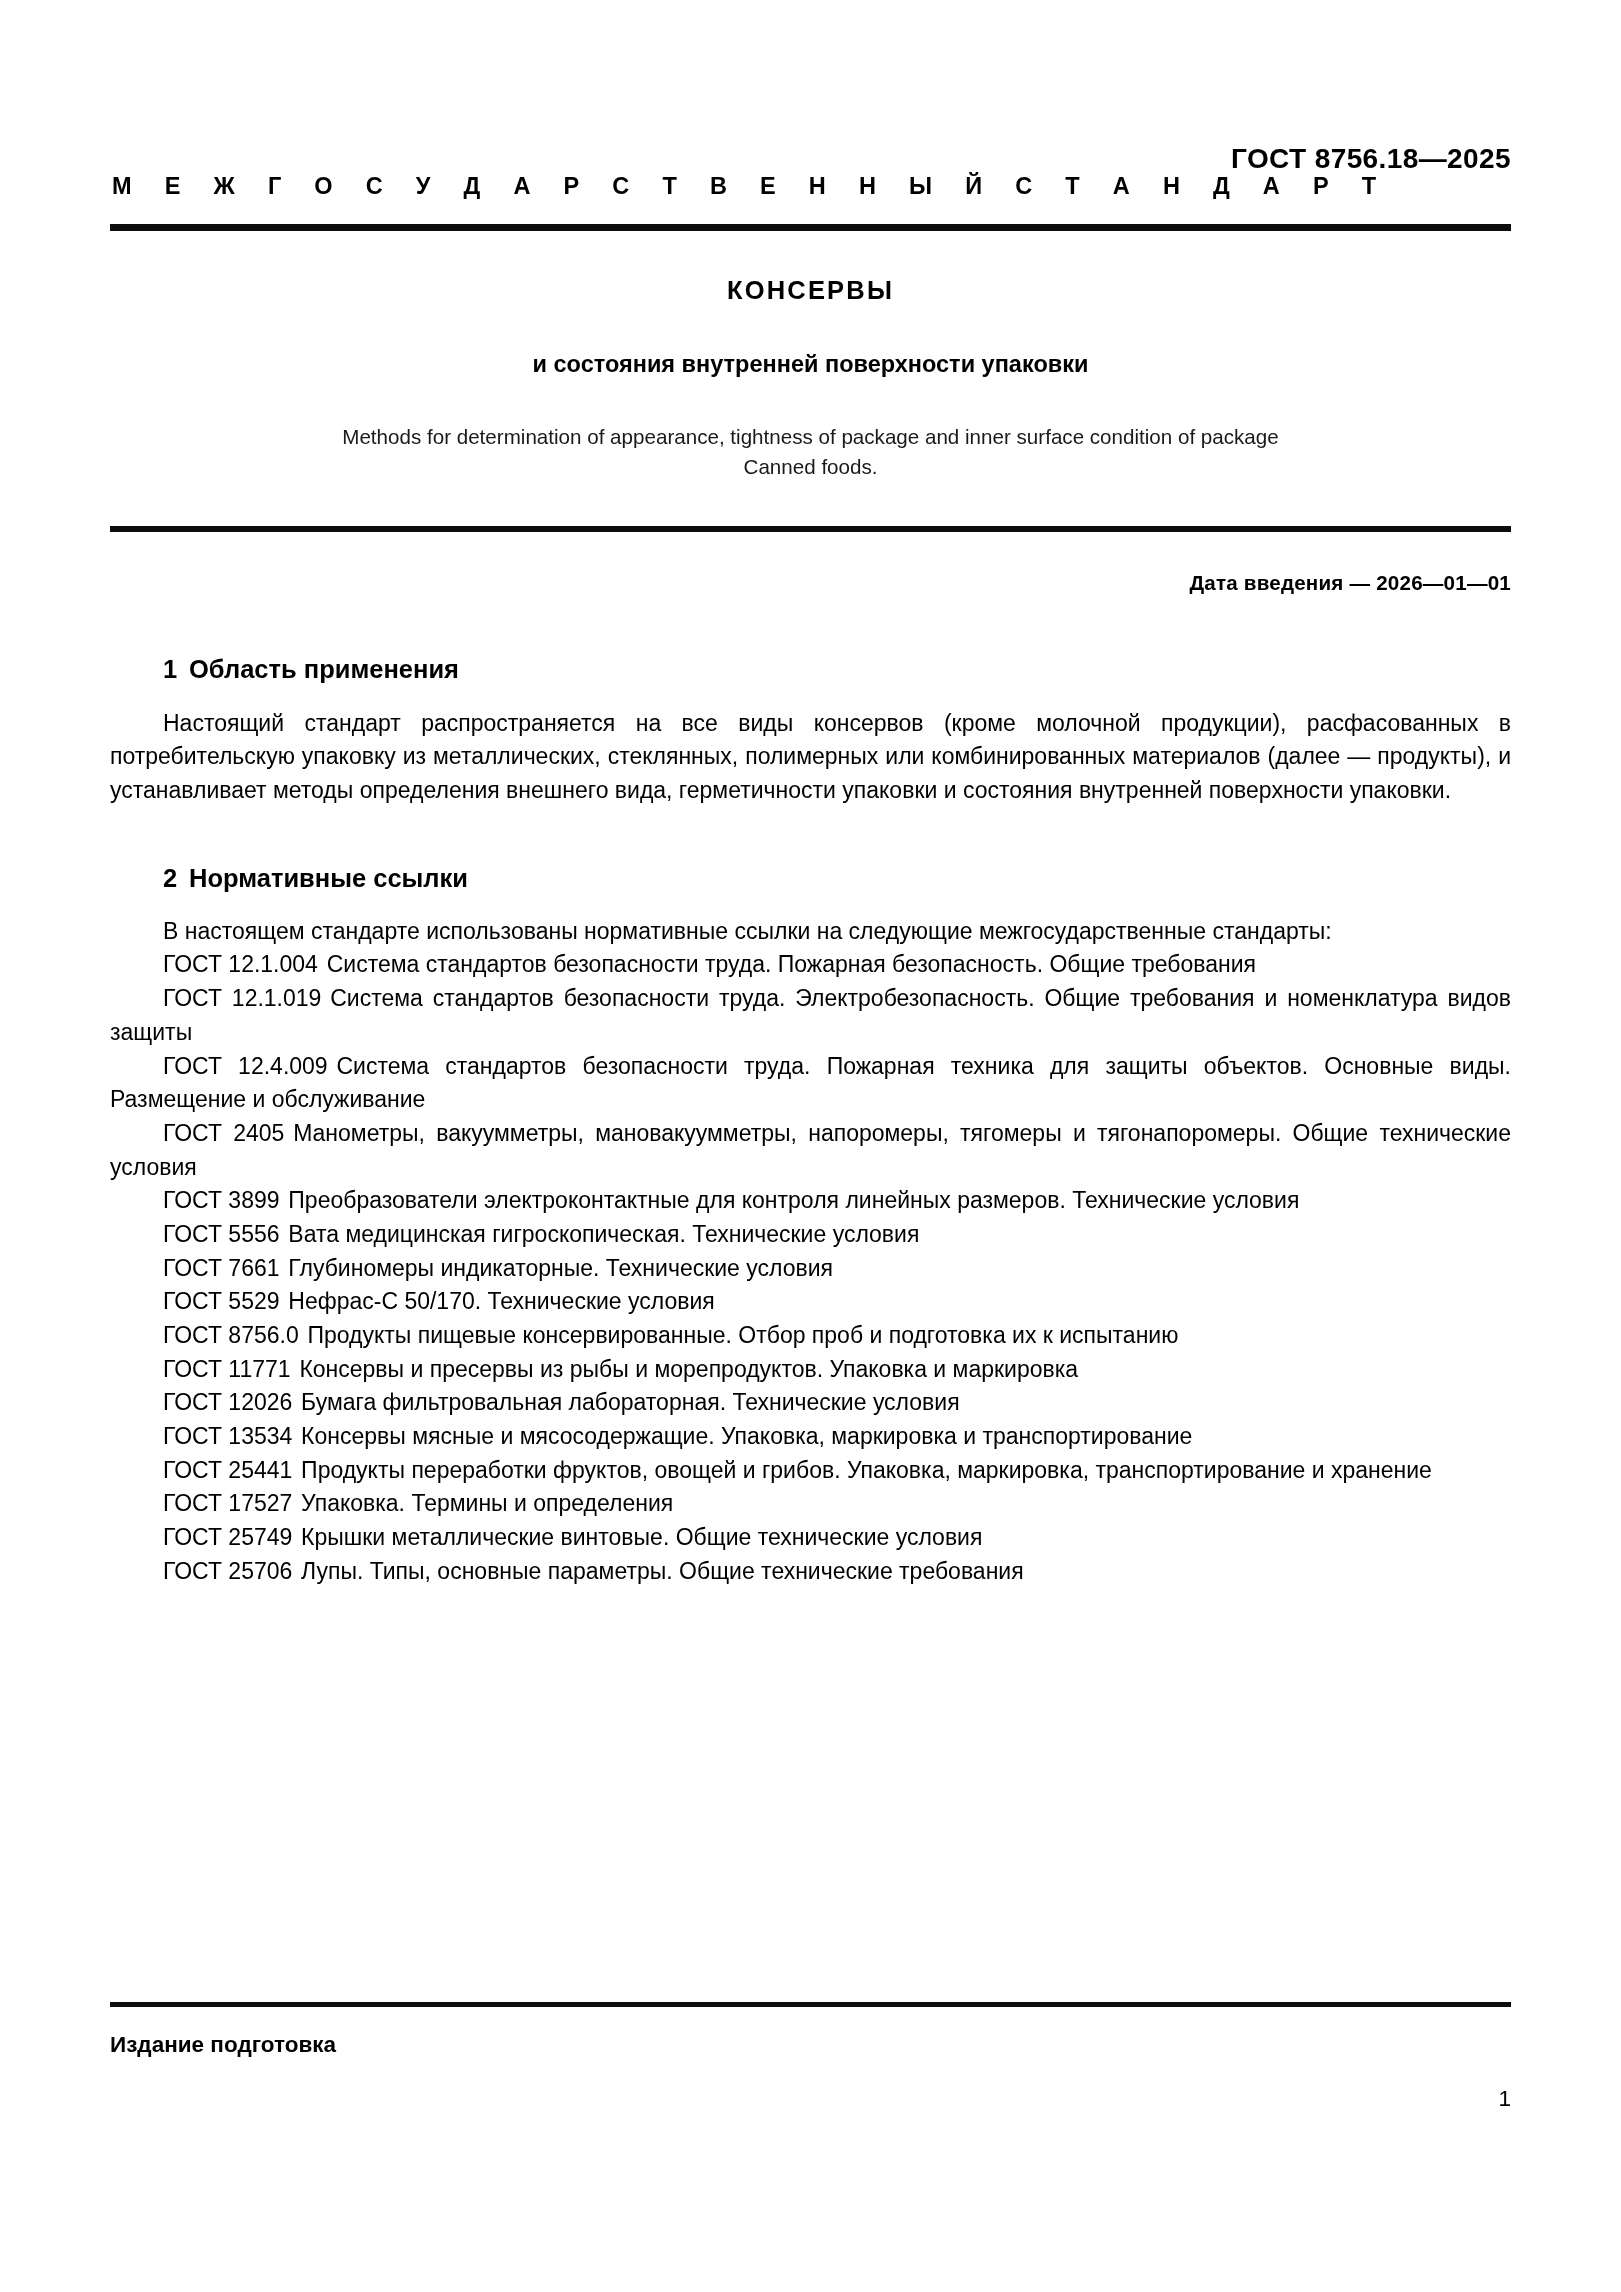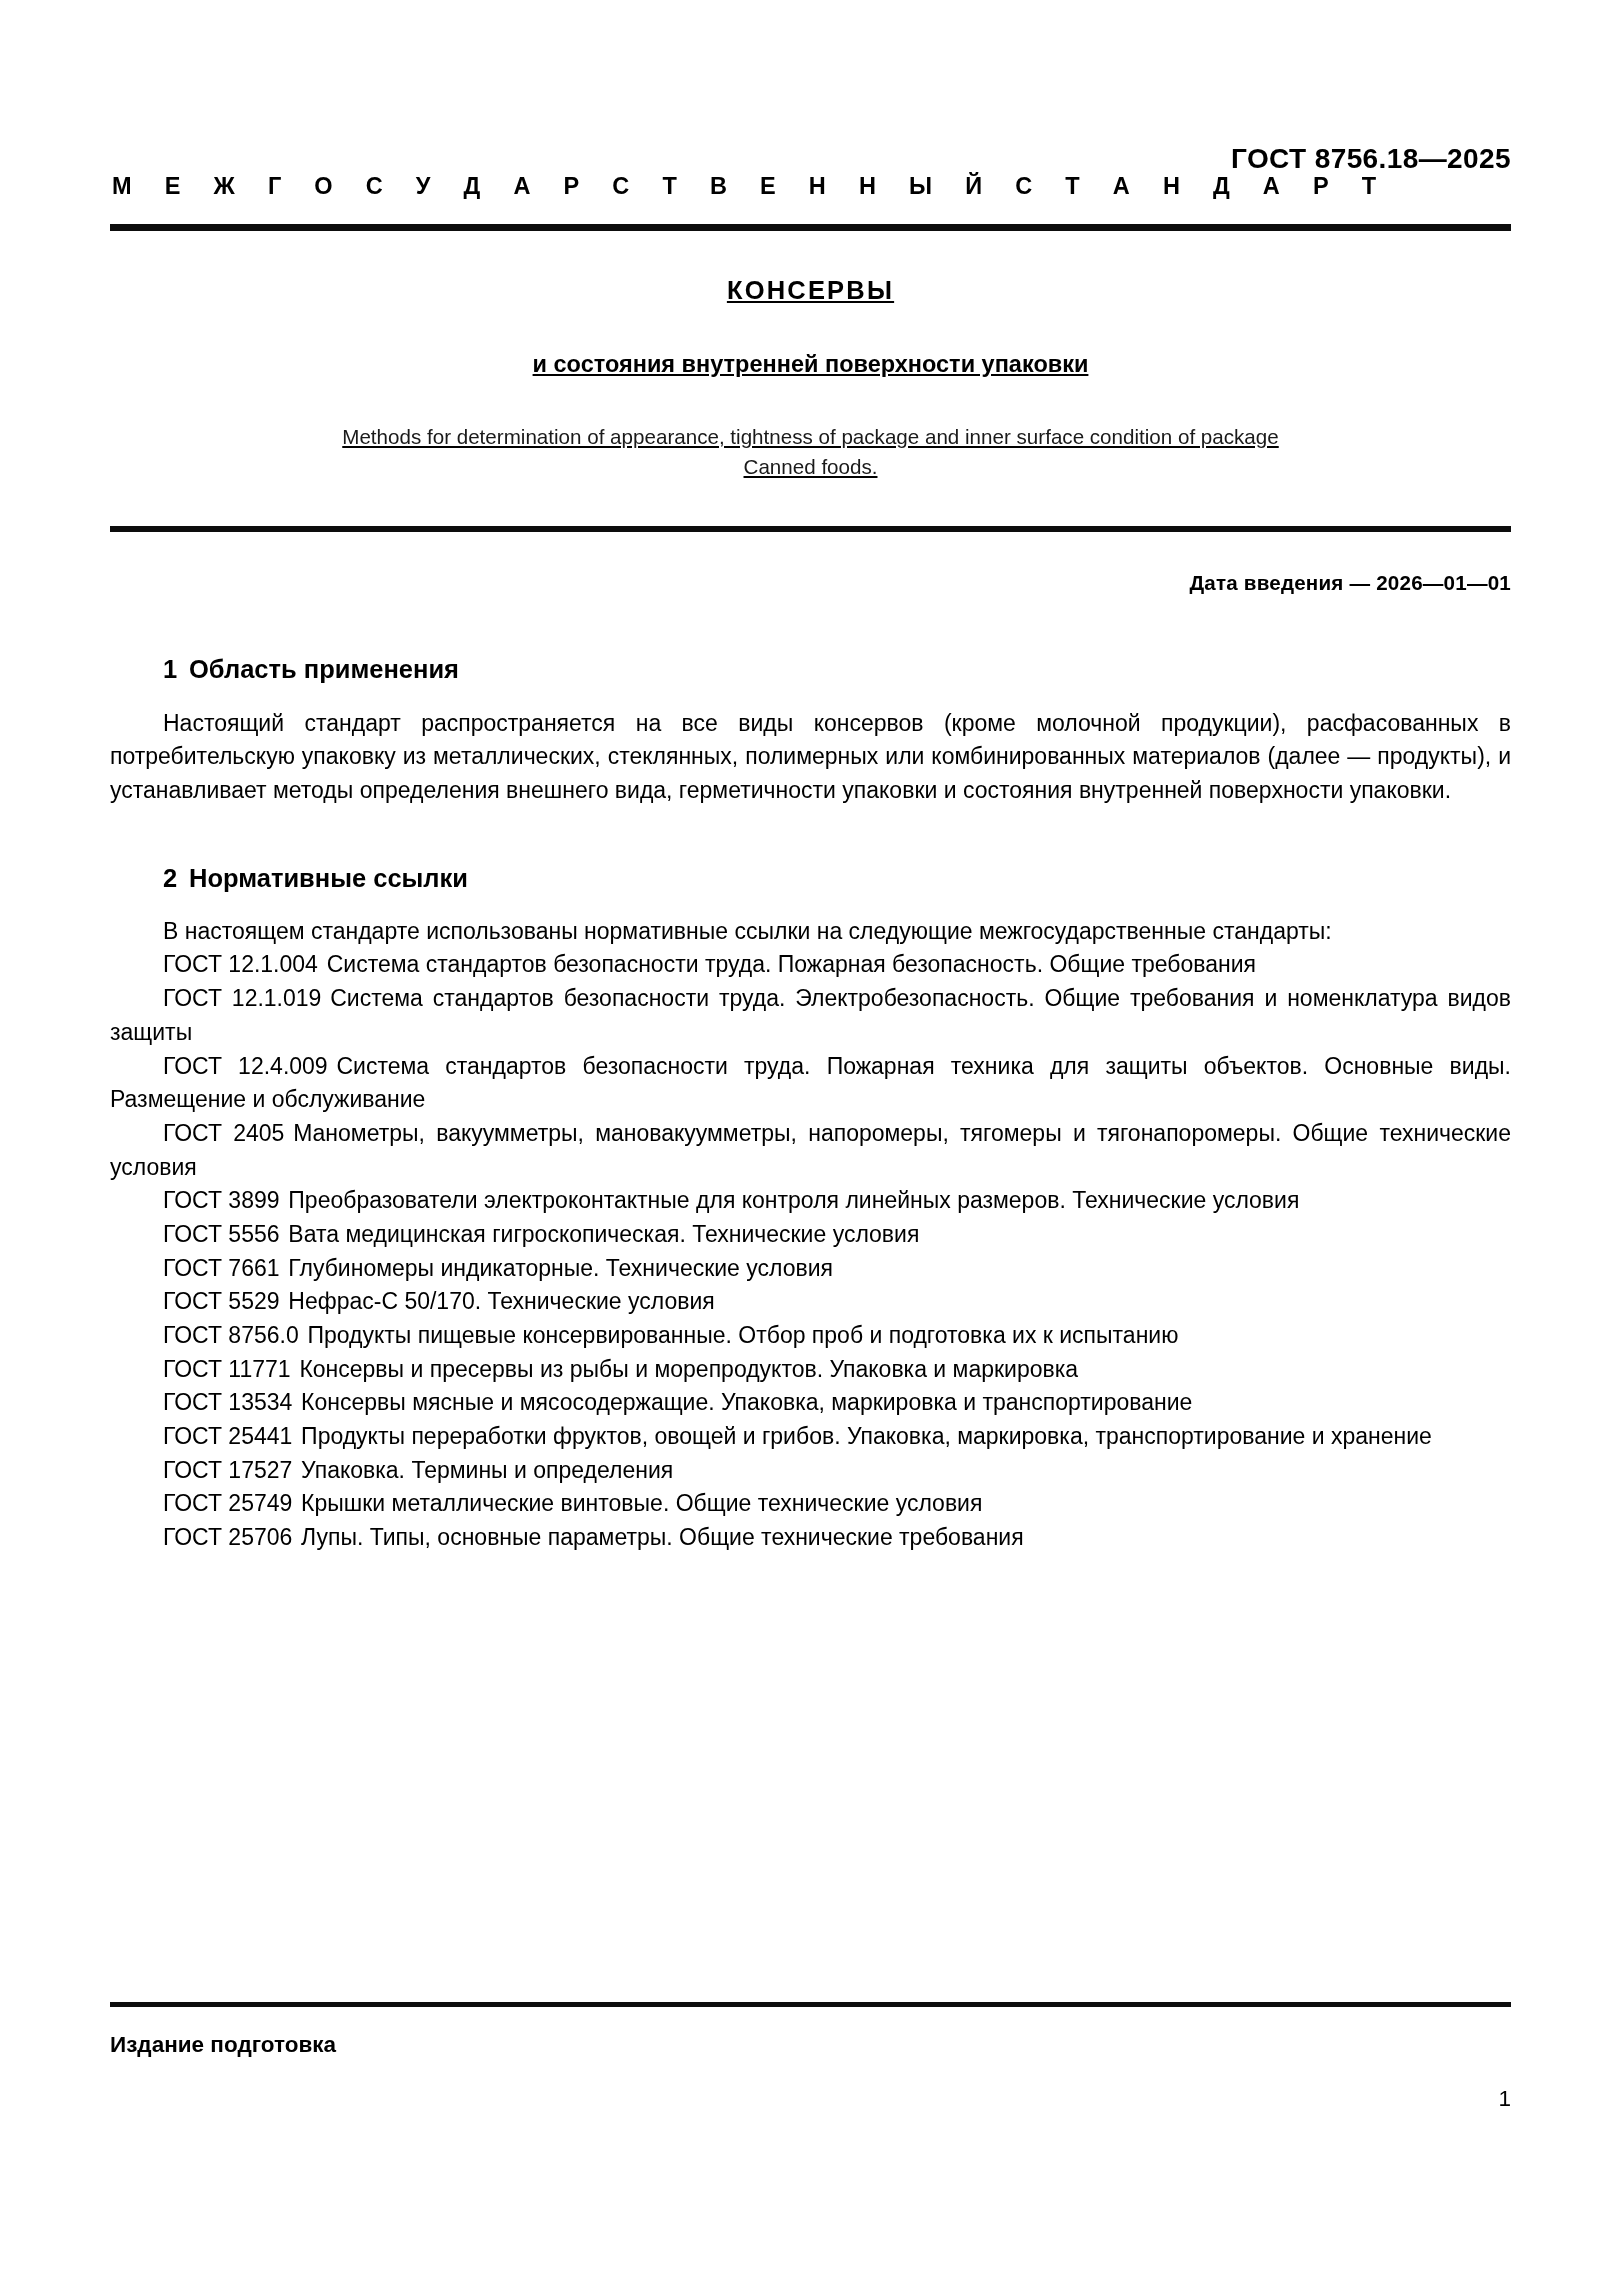--- a/index.html
+++ b/index.html
@@ -47,21 +47,20 @@
   .rule-thick {
     height: 7.8px;
     background: #0d0d0d;
     margin-top: 23.5px;
   }
 
   
   .title-block {
     text-align: center;
     margin-top: 45px;
-    text-decoration: underline;
   }
   .t-main {
     font-size: 25.5px;
     font-weight: bold;
     letter-spacing: 2.2px;
   }
   .t-sub {
     margin-top: 43px;
     font-size: 23.5px;
     font-weight: bold;
@@ -194,20 +193,21 @@
     <li><span class="code">ГОСТ 12.1.004</span><span class="sp">&nbsp;</span><span>Система стандартов безопасности труда. Пожарная безопасность. Общие требо­вания</span></li>
         <li><span class="code">ГОСТ 12.1.019</span><span class="sp">&nbsp;</span><span>Система стандартов безопасности труда. Электробезопасность. Общие требова­ния и номенклатура видов защиты</span></li>
         <li><span class="code">ГОСТ 12.4.009</span><span class="sp">&nbsp;</span><span>Система стандартов безопасности труда. Пожарная техника для защиты объектов. Основные виды. Размещение и обслуживание</span></li>
         <li><span class="code">ГОСТ 2405</span><span class="sp">&nbsp;</span><span>Манометры, вакуумметры, мановакуумметры, напоромеры, тягомеры и тягонапоро­меры. Общие технические условия</span></li>
         <li><span class="code">ГОСТ 3899</span><span class="sp">&nbsp;</span><span>Преобразователи электроконтактные для контроля линейных размеров. Технические условия</span></li>
         <li><span class="code">ГОСТ 5556</span><span class="sp">&nbsp;</span><span>Вата медицинская гигроскопическая. Технические условия</span></li>
         <li><span class="code">ГОСТ 7661</span><span class="sp">&nbsp;</span><span>Глубиномеры индикаторные. Технические условия</span></li>
         <li><span class="code">ГОСТ 5529</span><span class="sp">&nbsp;</span><span>Нефрас-С 50/170. Технические условия</span></li>
         <li><span class="code">ГОСТ 8756.0</span><span class="sp">&nbsp;</span><span>Продукты пищевые консервированные. Отбор проб и подготовка их к испытанию</span></li>
         <li><span class="code">ГОСТ 11771</span><span class="sp">&nbsp;</span><span>Консервы и пресервы из рыбы и морепродуктов. Упаковка и маркировка</span></li>
+        <li><span class="code">ГОСТ 12026</span><span class="sp">&nbsp;</span><span>Бумага фильтровальная лабораторная. Технические условия</span></li>
         <li><span class="code">ГОСТ 13534</span><span class="sp">&nbsp;</span><span>Консервы мясные и мясосодержащие. Упаковка, маркировка и транспортирование</span></li>
         <li><span class="code">ГОСТ 25441</span><span class="sp">&nbsp;</span><span>Продукты переработки фруктов, овощей и грибов. Упаковка, маркировка, транспор­тирование и хранение</span></li>
         <li><span class="code">ГОСТ 17527</span><span class="sp">&nbsp;</span><span>Упаковка. Термины и определения</span></li>
         <li><span class="code">ГОСТ 25749</span><span class="sp">&nbsp;</span><span>Крышки металлические винтовые. Общие технические условия</span></li>
         <li><span class="code">ГОСТ 25706</span><span class="sp">&nbsp;</span><span>Лупы. Типы, основные параметры. Общие технические требования</span></li>
       </ul>
 
   </div>
 
   <div class="footer-rule"></div>

